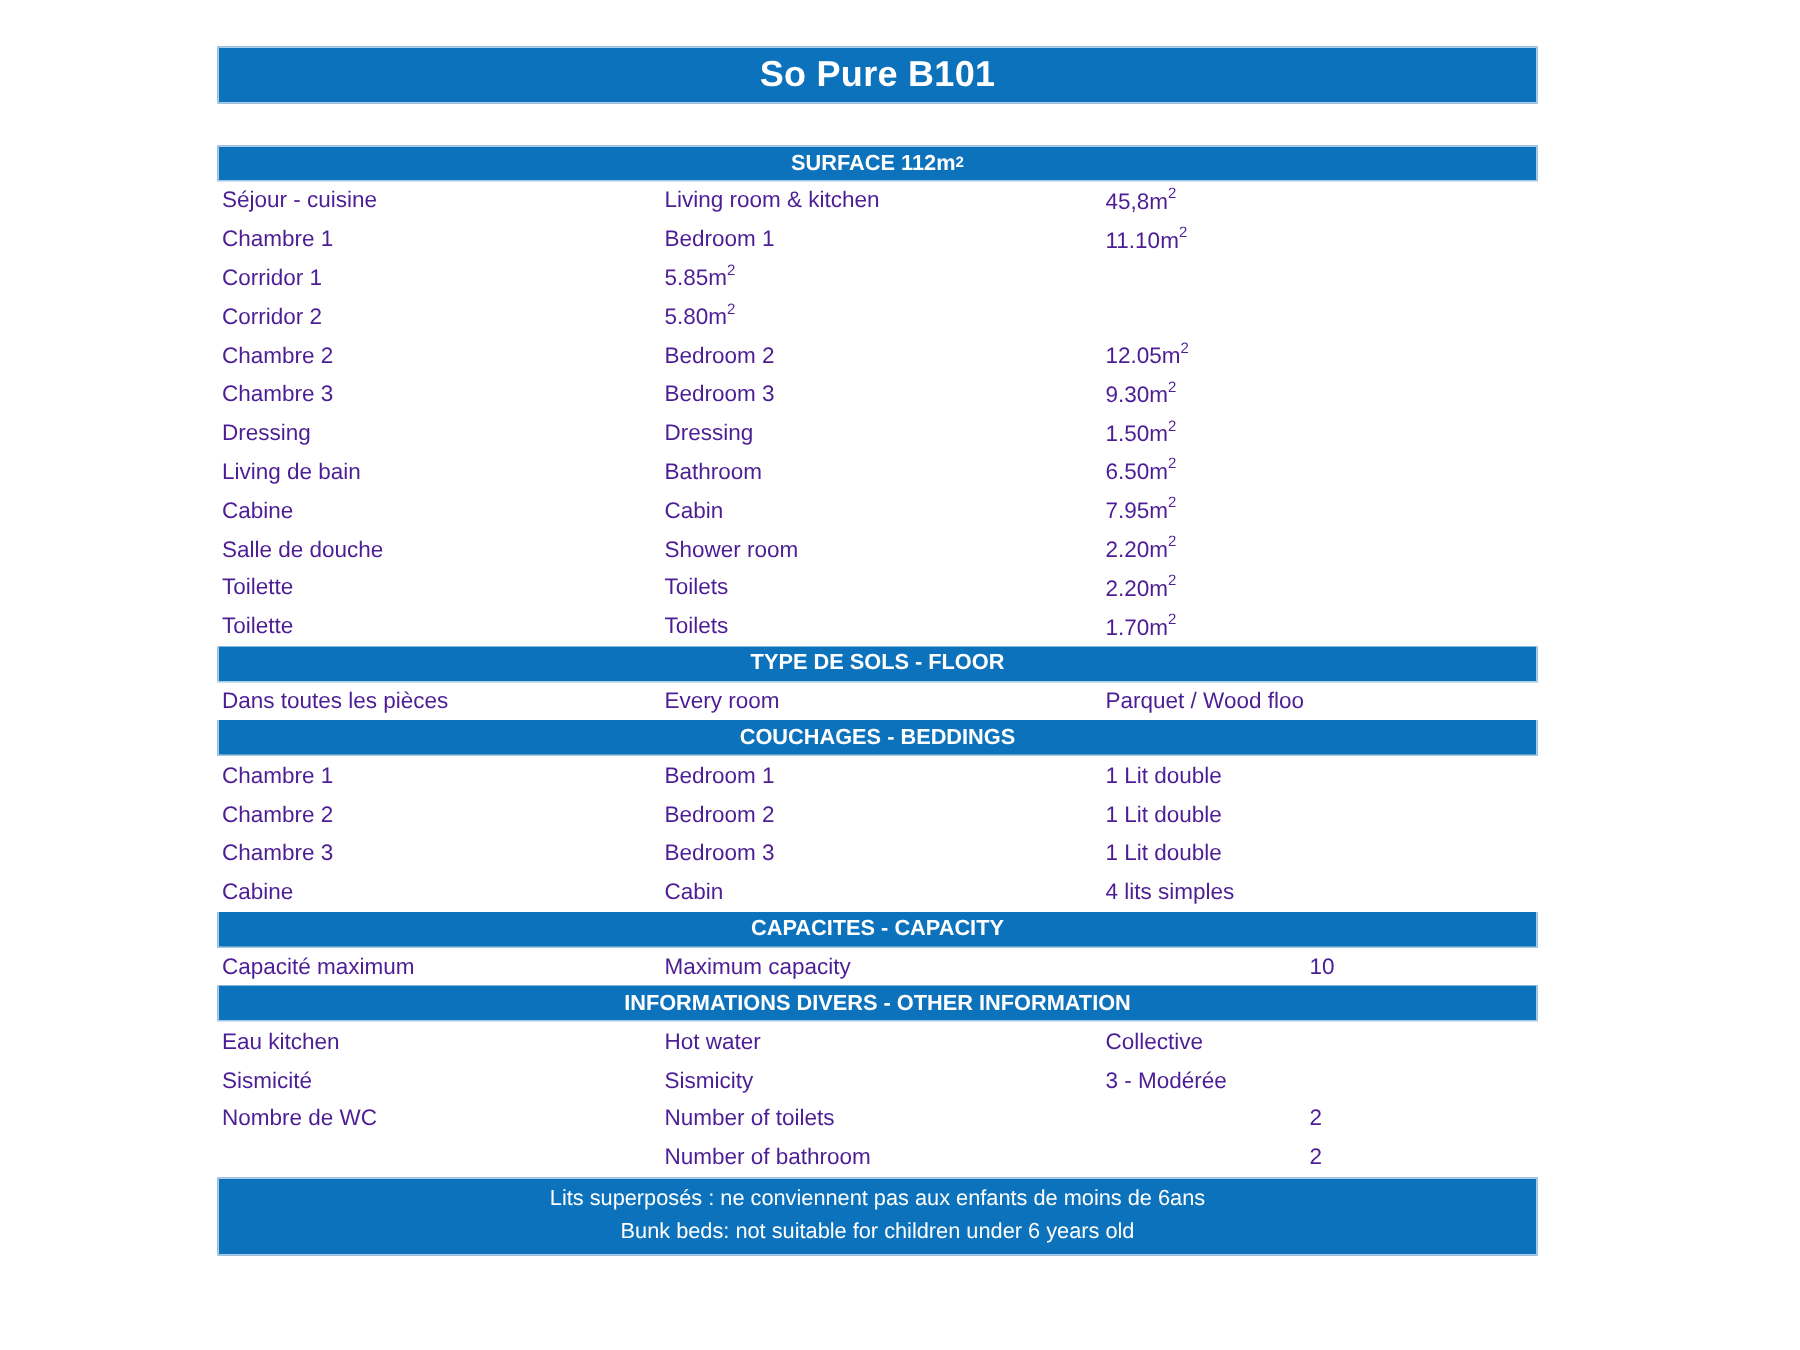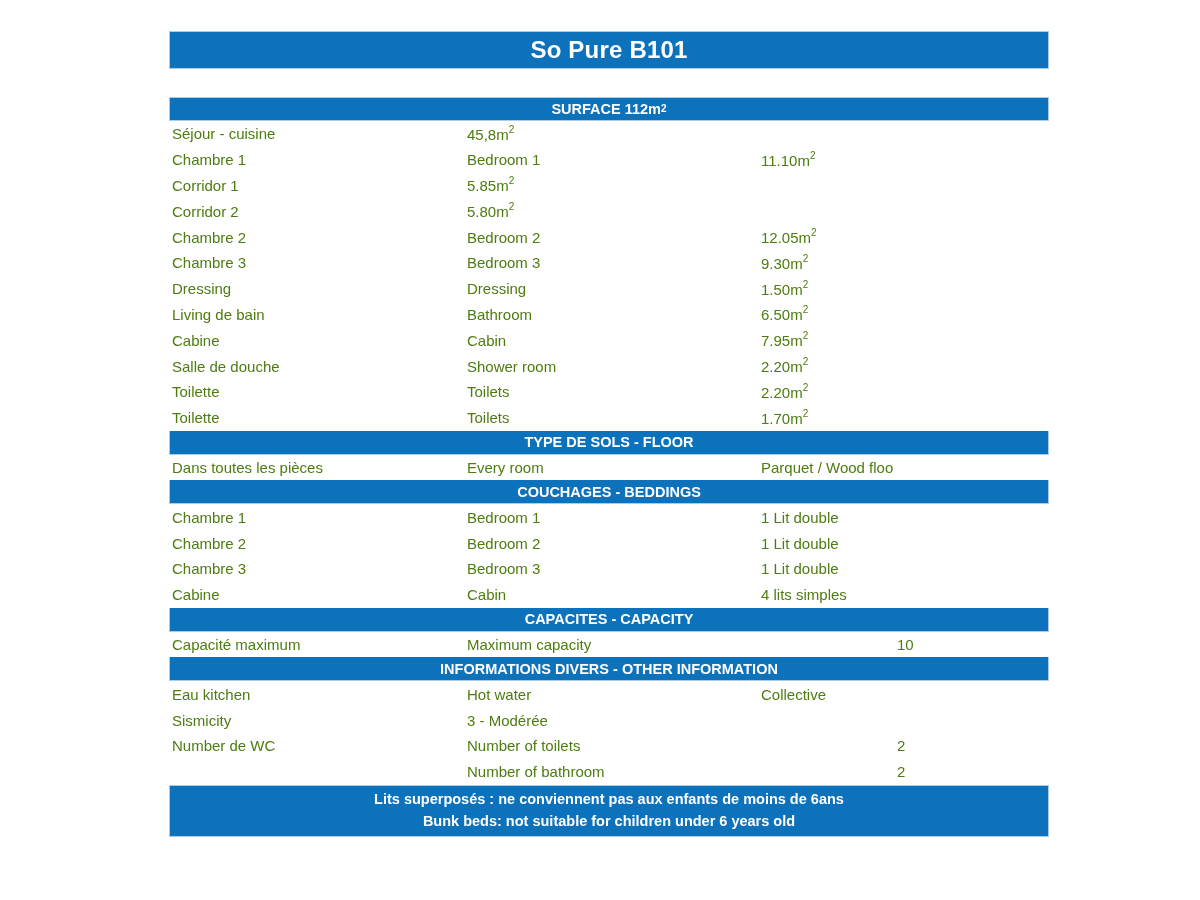--- a/index.html
+++ b/index.html
@@ -13,21 +13,20 @@
     width: 1200px;
     height: 900px;
     background: #ffffff;
     overflow: hidden;
   }
   .sheet {
     position: absolute;
     left: 145px;
     top: 31px;
     width: 880px;
-    margin-left: 24px;
   }
   .title-banner {
     box-sizing: border-box;
     height: 38px;
     background: var(--accent);
     border: 1px solid #aecbe6;
     color: #ffffff;
     font-size: 24px;
     font-weight: bold;
     display: flex;
@@ -49,31 +48,31 @@
     align-items: center;
     justify-content: center;
   }
   .section-header:first-of-type { border-top-width: 1px; }
   .row {
     display: grid;
     grid-template-columns: 295px 294px 136px 1fr;
     height: 25.8px;
     align-items: center;
     font-size: 15px;
-    color: #4d7c0f;
+    color: #4c1d95;
     background: #ffffff;
   }
   .row .cell { padding-left: 3px; white-space: nowrap; overflow: hidden; }
   sup { font-size: 10px; position: relative; top: -1px; }
   .footer-banner {
     box-sizing: border-box;
     background: var(--accent);
     border: 1px solid #aecbe6;
     color: #ffffff;
-    font-weight: bold;
+    font-weight: normal;
     font-size: 14.5px;
     text-align: center;
     padding: 2px 0 3px 0;
   }
   .footer-banner .footer-line {
     height: 22.5px;
     display: flex;
     align-items: center;
     justify-content: center;
   }
@@ -84,20 +83,21 @@
 <div class="page">
   <div class="sheet">
     <div class="title-banner">
       <span>So Pure B101</span>
     </div>
     <div class="title-gap"></div>
     <div id="sections">
         <div class="section-header">SURFACE 112m<sup>2</sup></div>
         <div class="row">
           <div class="cell">Séjour - cuisine</div>
+          <div class="cell">Living room &amp; kitchen</div>
           <div class="cell">45,8m<sup>2</sup></div>
           <div class="cell"></div>
         </div>
         <div class="row">
           <div class="cell">Chambre 1</div>
           <div class="cell">Bedroom 1</div>
           <div class="cell">11.10m<sup>2</sup></div>
           <div class="cell"></div>
         </div>
         <div class="row">
@@ -198,26 +198,27 @@
           <div class="cell">10</div>
         </div>
         <div class="section-header">INFORMATIONS DIVERS - OTHER INFORMATION</div>
         <div class="row">
           <div class="cell">Eau kitchen</div>
           <div class="cell">Hot water</div>
           <div class="cell">Collective</div>
           <div class="cell"></div>
         </div>
         <div class="row">
+          <div class="cell">Sismicité</div>
           <div class="cell">Sismicity</div>
           <div class="cell">3 - Modérée</div>
           <div class="cell"></div>
         </div>
         <div class="row">
-          <div class="cell">Number de WC</div>
+          <div class="cell">Nombre de WC</div>
           <div class="cell">Number of toilets</div>
           <div class="cell"></div>
           <div class="cell">2</div>
         </div>
         <div class="row">
           <div class="cell"></div>
           <div class="cell">Number of bathroom</div>
           <div class="cell"></div>
           <div class="cell">2</div>
         </div>

